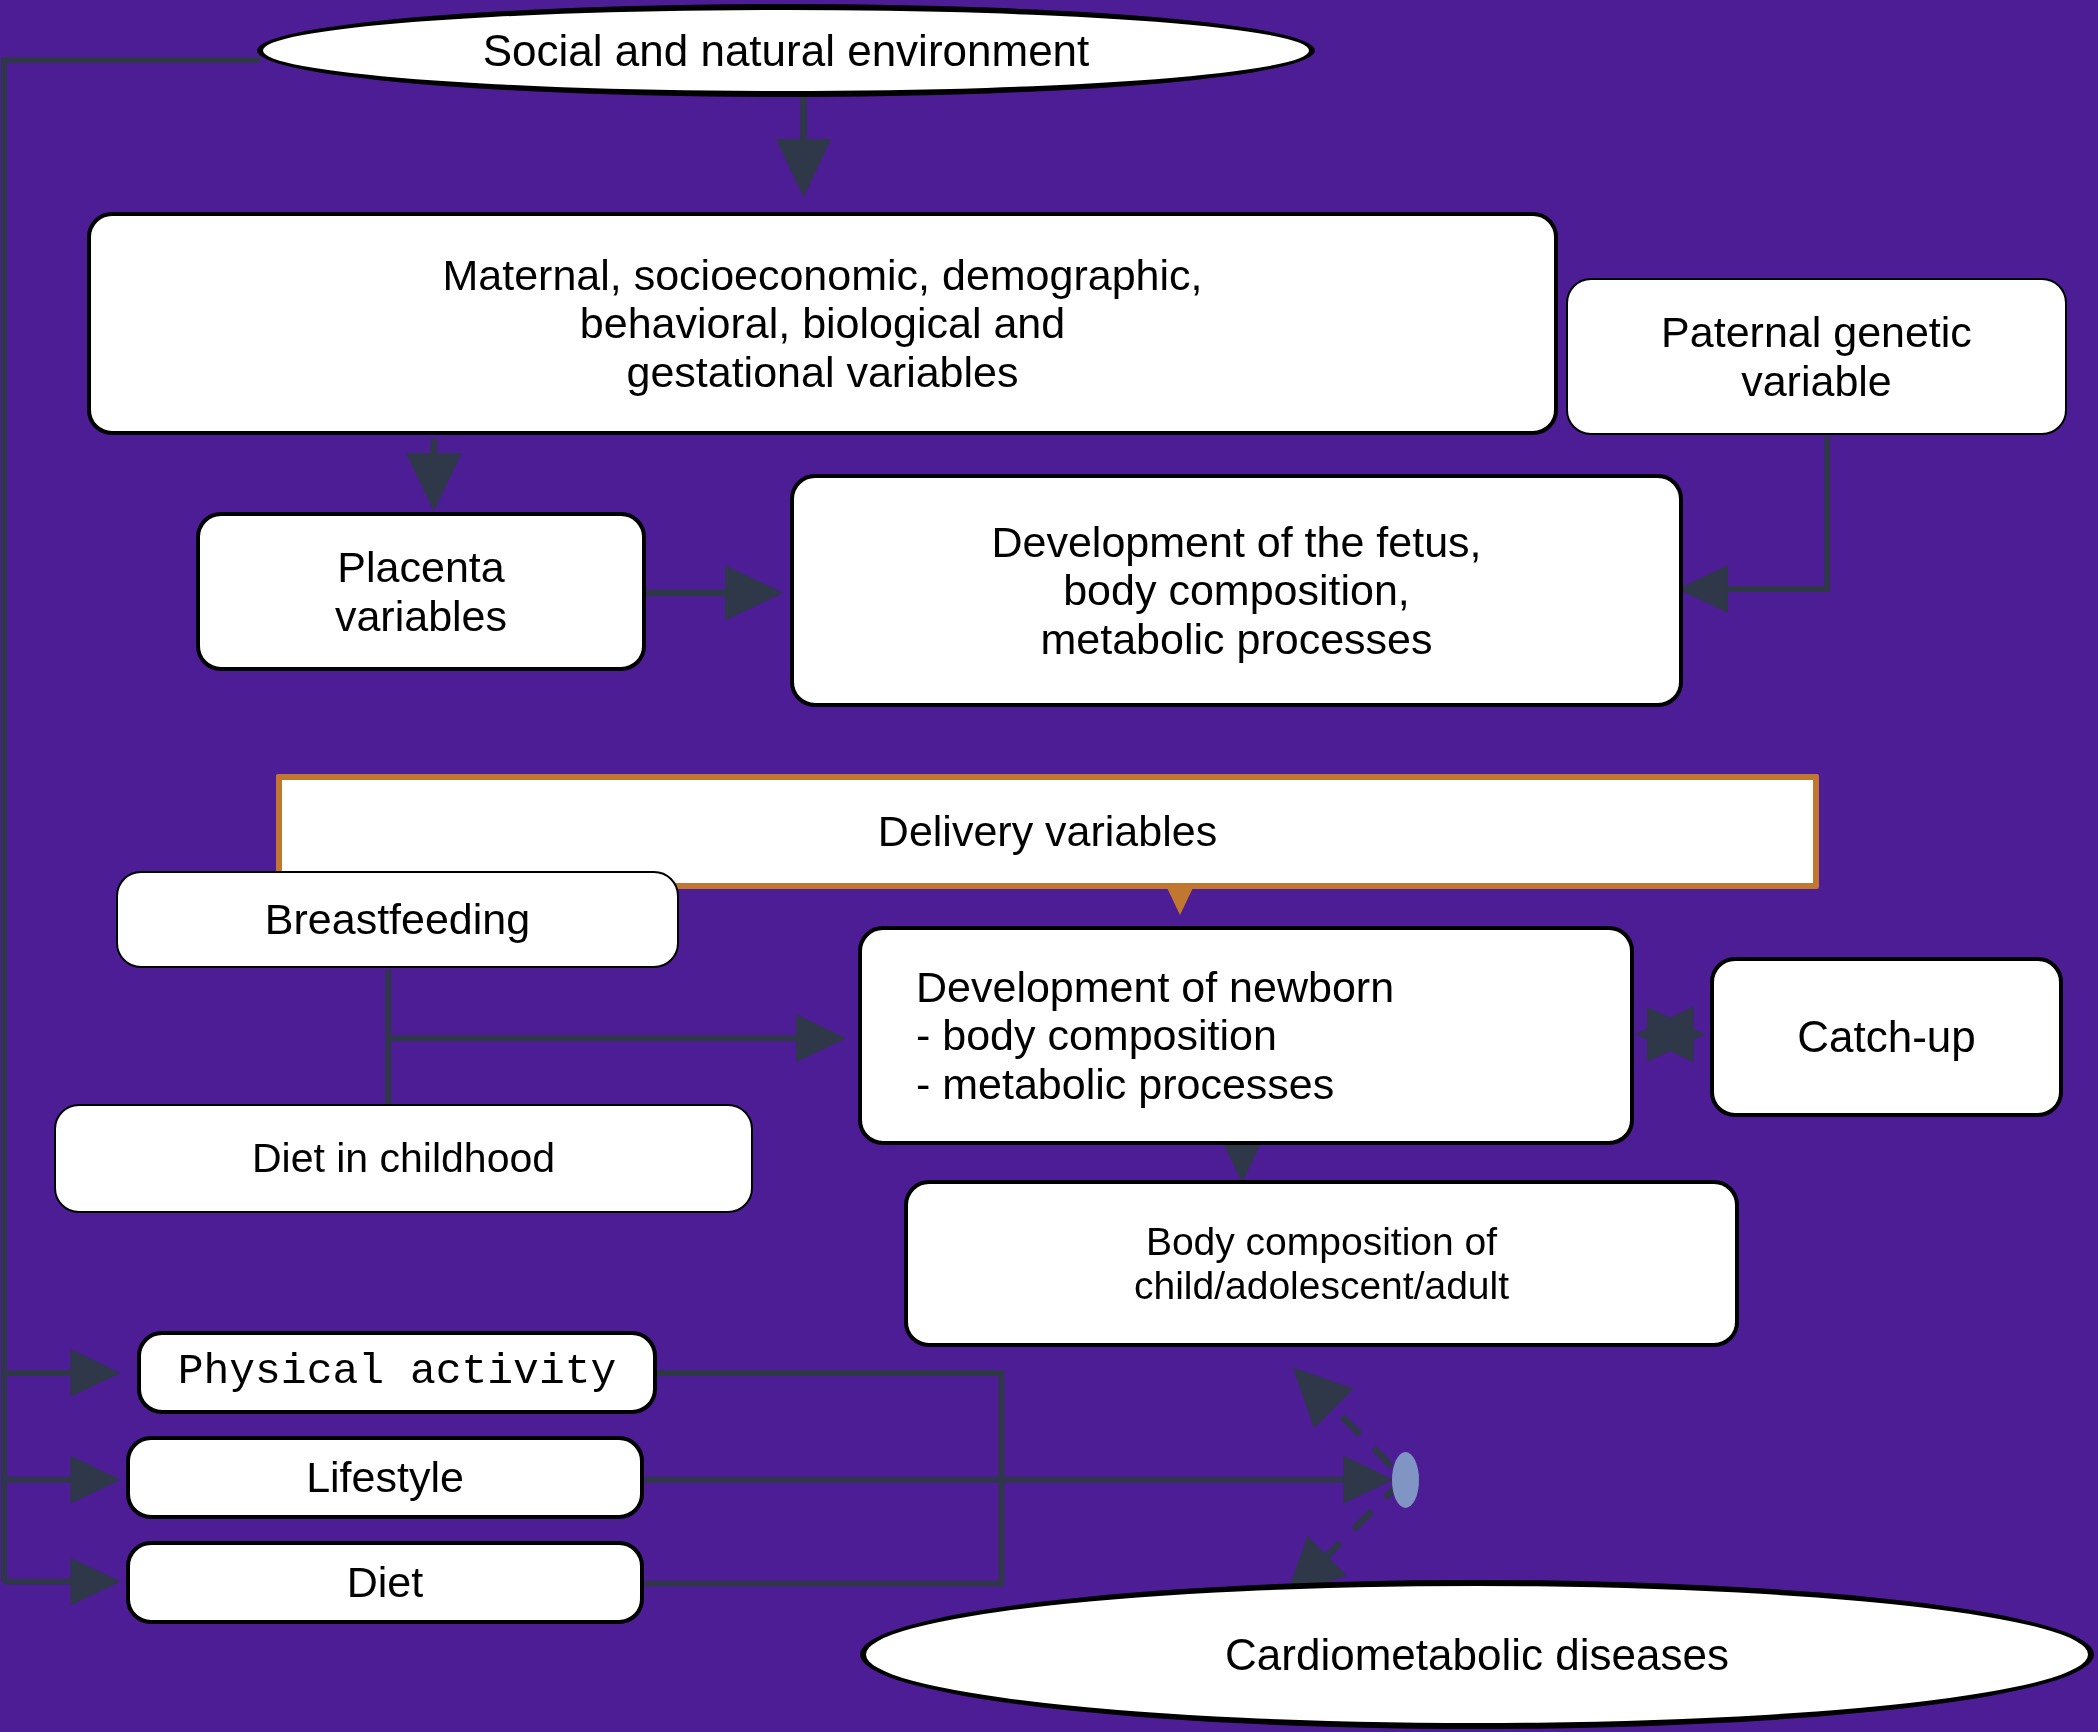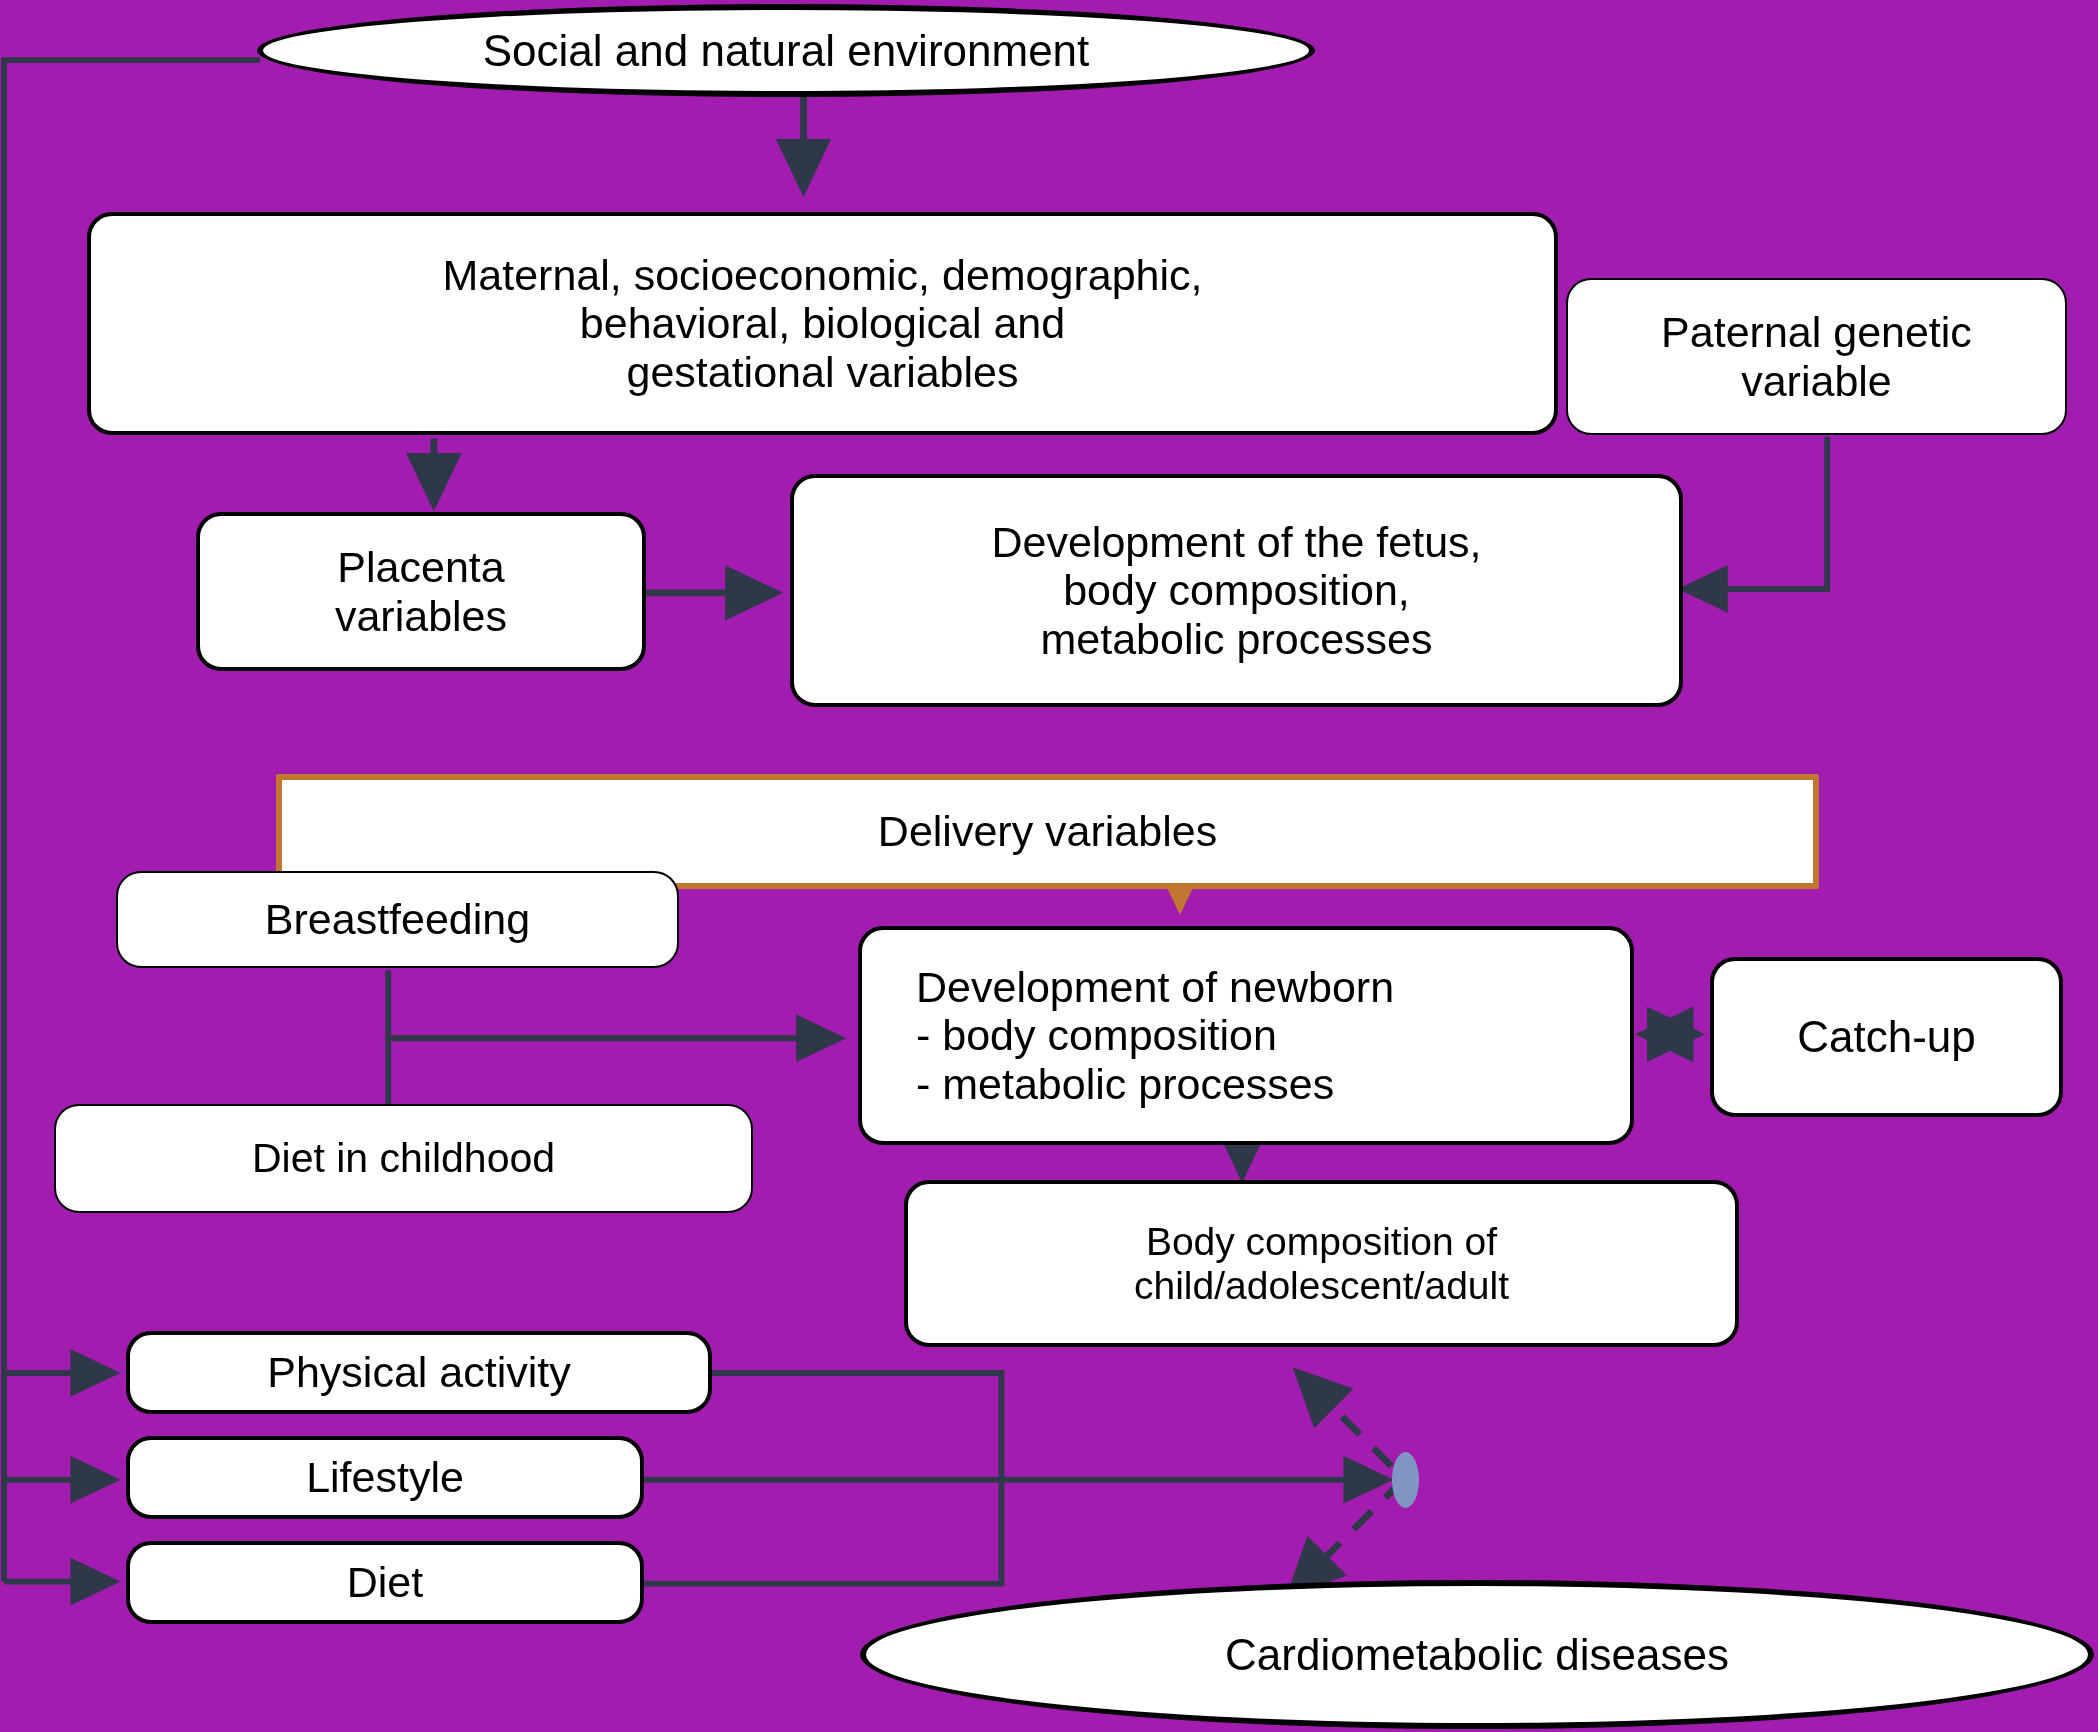--- a/index.html
+++ b/index.html
@@ -1,17 +1,17 @@
 <!DOCTYPE html>
 <html><head>
 <meta charset="utf-8">
 <style>
   html,body{margin:0;padding:0;background:#ffffff;}
   body{font-family:"Liberation Sans", sans-serif;}
-  #canvas{position:relative;width:2099px;height:1732px;background:#a21caf;overflow:hidden;}
+  #canvas{position:relative;width:2099px;height:1732px;background:#4c1d95;overflow:hidden;}
   #wires{position:absolute;left:0;top:0;width:2099px;height:1732px;}
 
   .node{position:absolute;box-sizing:border-box;background:#ffffff;
         display:flex;align-items:center;justify-content:center;text-align:center;
         color:#000000;line-height:1.12;}
   .rbox{border:4.9px solid #000000;border-radius:25px;}
   .rbox-thin{border:2.9px solid #000000;border-radius:25px;}
   .obox{border:6.8px solid #C1772F;border-radius:1.9px;margin-top:46px;}
   .ell{border:6.8px solid #000000;border-radius:50%;}
   .nlabel{display:block;width:100%;padding:0 13.6px;}
@@ -131,21 +131,21 @@
 
   <div class="node rbox" style="left:1710px;top:957px;width:353px;height:160px;font-size:44px;">
     <span class="nlabel">Catch-up</span>
   </div>
 
   <div class="node rbox" style="left:904px;top:1180px;width:835px;height:167px;font-size:39px;white-space:pre-line;">
     <span class="nlabel">Body composition of
 child/adolescent/adult</span>
   </div>
 
-  <div class="node rbox" style="left:126px;top:1331px;width:586px;height:83px;font-size:43px;">
+  <div class="node rbox" style="left:137px;top:1331px;width:520px;height:83px;font-size:43px;font-family:Liberation Mono, monospace;">
     <span class="nlabel">Physical activity</span>
   </div>
 
   <div class="node rbox" style="left:126px;top:1436px;width:518px;height:83px;font-size:43px;">
     <span class="nlabel">Lifestyle</span>
   </div>
 
   <div class="node rbox" style="left:126px;top:1541px;width:518px;height:83px;font-size:43px;text-align:center;">
     <span class="nlabel">Diet</span>
   </div>

